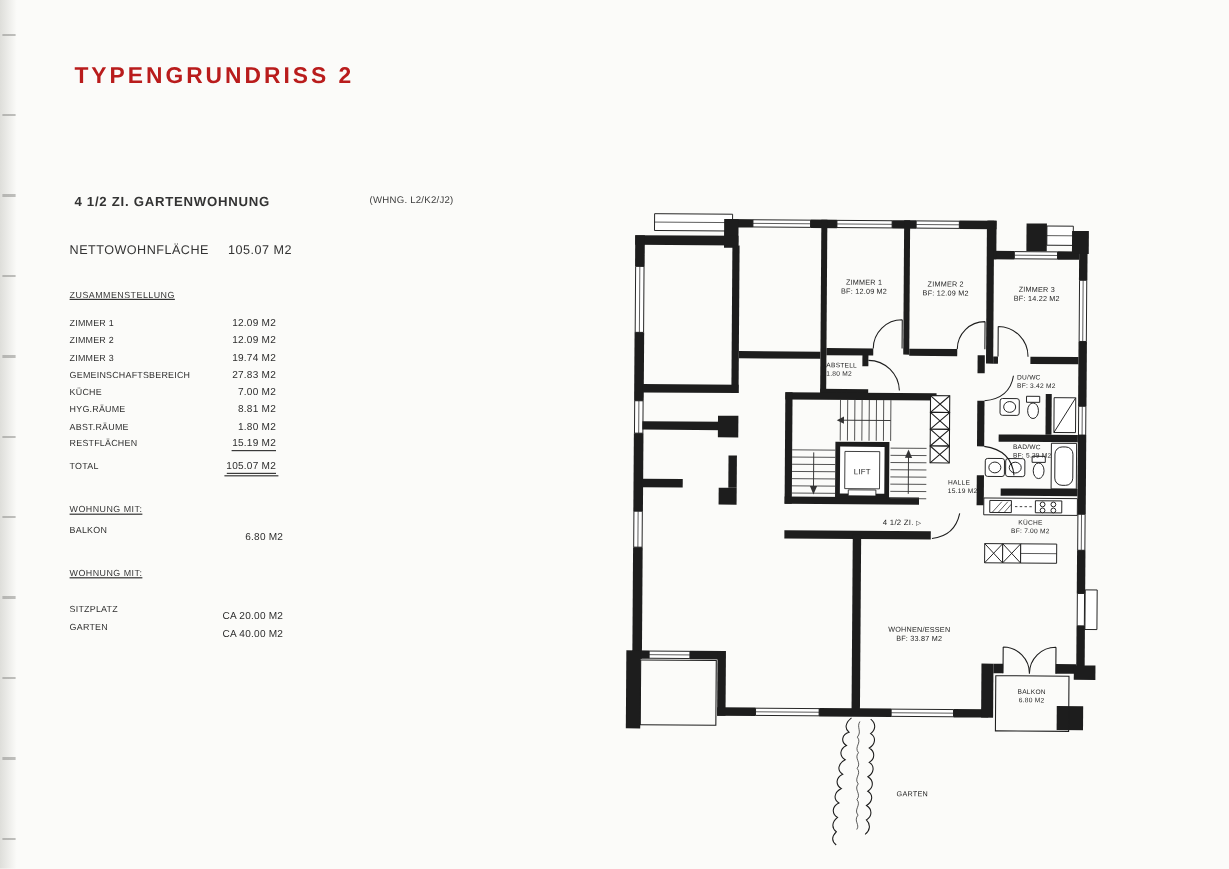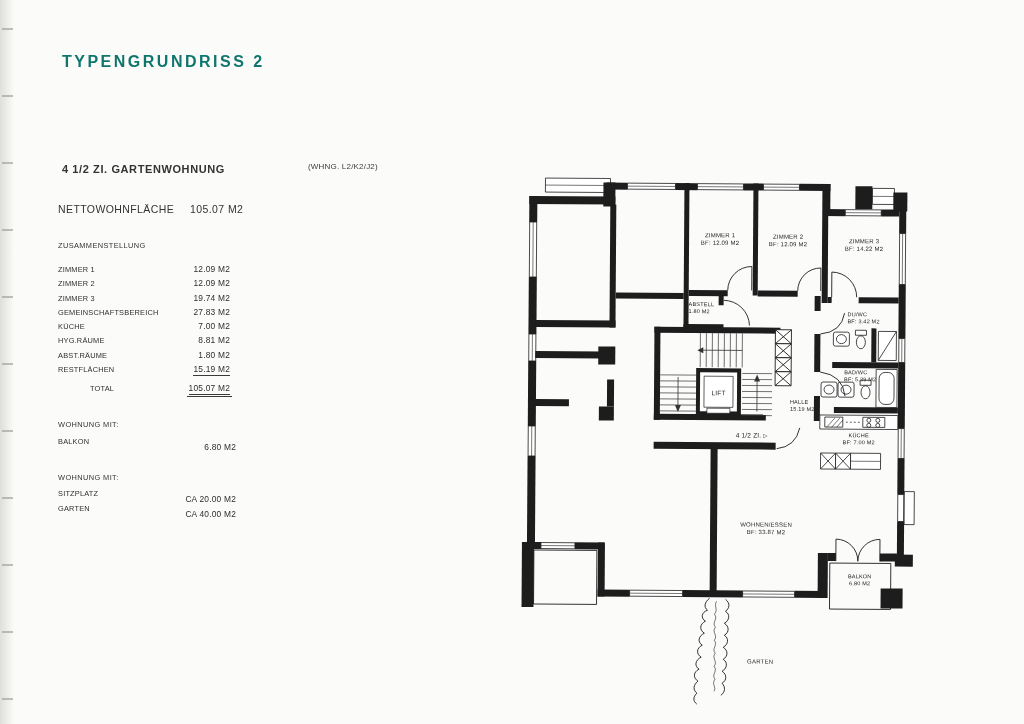--- a/index.html
+++ b/index.html
@@ -2,36 +2,36 @@
 <html><head>
 <meta charset="utf-8">
 <style>
   html,body{margin:0;padding:0;}
   body{width:1024px;height:724px;position:relative;background:#fbfbf9;overflow:hidden;
        font-family:"Liberation Sans",sans-serif;color:#2e2e2e;}
   .scan-edge{position:absolute;left:0;top:0;bottom:0;width:14px;
        background:linear-gradient(90deg,#dededa,rgba(251,251,249,0));}
   .scan-edge-marks{position:absolute;left:2px;top:28px;width:11px;height:680px;opacity:.55;
        background:repeating-linear-gradient(180deg,#8f8f8c 0 2px,transparent 2px 67px);}
-  .doc-title{position:absolute;left:62px;top:53px;font-size:16px;font-weight:bold;
-       letter-spacing:2.5px;color:#0f766e;}
+  .doc-title{position:absolute;left:62px;top:53px;font-size:19px;font-weight:bold;
+       letter-spacing:2.5px;color:#b91c1c;}
   .types{position:absolute;left:62px;top:159px;width:340px;}
   .type-row{position:relative;height:18.5px;}
   .type-label{font-weight:bold;font-size:11px;letter-spacing:.6px;color:#333;}
   .type-ref{position:absolute;left:202px;top:3px;font-size:8px;letter-spacing:.2px;color:#3c3c3c;padding-left:44px;}
   .net{position:absolute;left:58px;top:203px;font-size:10.5px;letter-spacing:.4px;color:#333;}
   .net .value{margin-left:16px;}
-  .sec-title{font-size:7.4px;letter-spacing:.4px;color:#333;}
+  .sec-title{font-size:7.4px;letter-spacing:.4px;color:#333;text-decoration:underline;}
   .summary-title{position:absolute;left:58px;top:241px;}
   .table{position:absolute;left:58px;top:265px;width:172px;}
   .trow{position:relative;height:14.3px;font-size:7.4px;}
   .trow .lbl{letter-spacing:.2px;}
   .trow .val{position:absolute;right:0;top:-1px;font-size:8.4px;letter-spacing:.2px;}
   .val-underline{border-bottom:1.2px solid #3a3a3a;padding-bottom:1px;}
-  .total-row{margin-top:4.5px;height:16px;margin-left:32px;}
+  .total-row{margin-top:4.5px;height:16px;}
   .dbl{position:relative;border-bottom:1.2px solid #3a3a3a;padding-bottom:1px;}
   .dbl::after{content:"";position:absolute;left:-2px;right:-2px;bottom:-3.5px;
        border-bottom:1.6px solid #3a3a3a;}
   .extras{position:absolute;left:58px;width:178px;}
   .extras .trow{height:15px;}
   .extras .trow .val{top:5px;}
   svg text{font-family:"Liberation Sans",sans-serif;fill:#232323;letter-spacing:.2px;}
   .plan{position:absolute;left:514px;top:175px;transform:rotate(.4deg);transform-origin:40% 40%;}
 </style>
 </head>
@@ -67,21 +67,21 @@
   <div class="trow total-row"><span class="lbl">TOTAL</span><span class="val dbl">105.07 M2</span></div>
 </div>
 
 <div class="extras" style="top:420px">
   <div class="sec-title">WOHNUNG MIT:</div>
   <div class="trow" style="margin-top:8px"><span class="lbl">BALKON</span><span class="val">6.80 M2</span></div>
 </div>
 
 <div class="extras" style="top:473px">
   <div class="sec-title">WOHNUNG MIT:</div>
-  <div class="trow" style="margin-top:7px"><span class="lbl">SITZPLATZ</span><span class="val">CA 20.00 M2</span></div>
+  <div class="trow" style="margin-top:21px"><span class="lbl">SITZPLATZ</span><span class="val">CA 20.00 M2</span></div>
   <div class="trow"><span class="lbl">GARTEN</span><span class="val">CA 40.00 M2</span></div>
 </div>
 
 <svg class="plan" width="412" height="549" viewBox="0 0 412 549">
 
   <g fill="#fff" stroke="#1d1d1d" stroke-width=".8">
     <rect x="30" y="4" width="65" height="14"></rect>
       <line x1="30" y1="11" x2="95" y2="11" stroke-width=".6"></line>
     <rect x="112" y="8.5" width="48" height="6"></rect>
       <line x1="112" y1="11.5" x2="160" y2="11.5" stroke-width=".6"></line>

